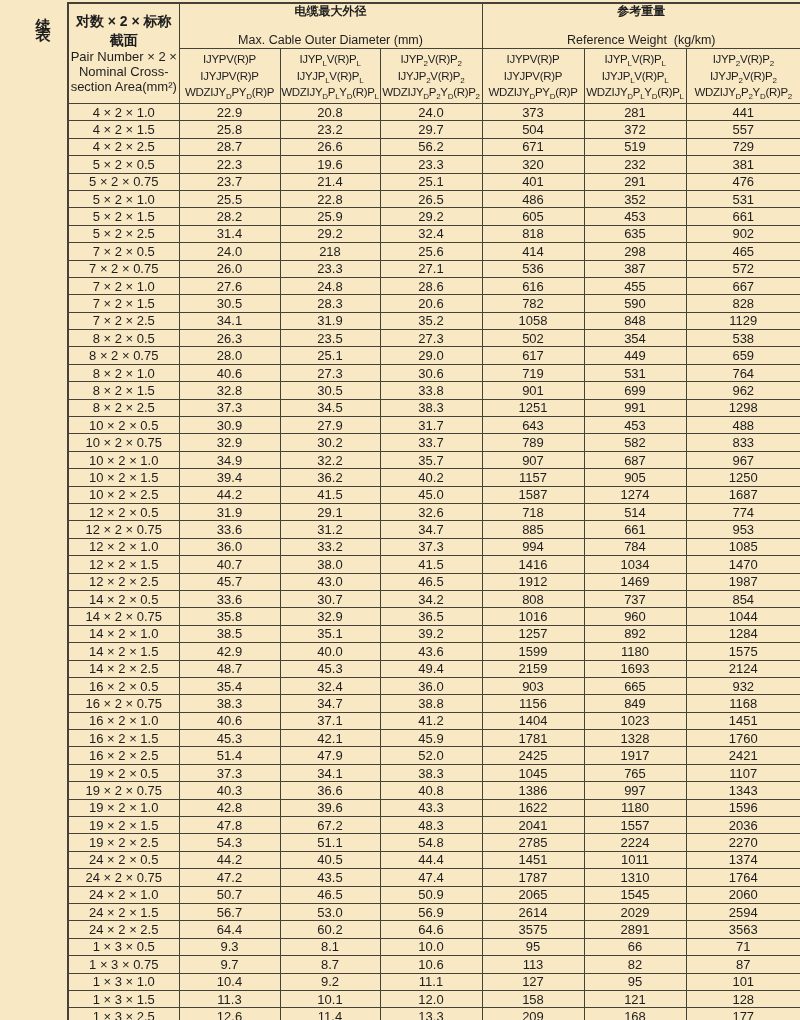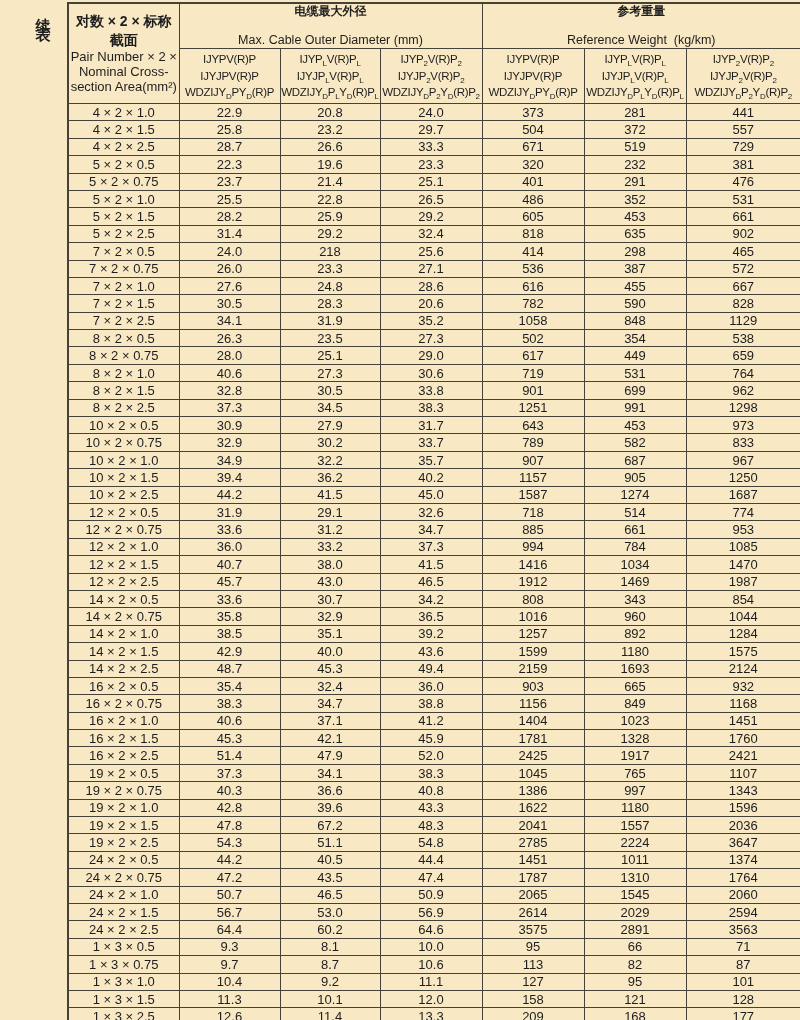--- a/index.html
+++ b/index.html
@@ -146,21 +146,21 @@
     <td>23.2</td>
     <td>29.7</td>
     <td>504</td>
     <td>372</td>
     <td>557</td>
   </tr>
       <tr>
     <td class="size-col">4 × 2 × 2.5</td>
     <td>28.7</td>
     <td>26.6</td>
-    <td>33.3</td>
+    <td>56.2</td>
     <td>671</td>
     <td>519</td>
     <td>729</td>
   </tr>
       <tr>
     <td class="size-col">5 × 2 × 0.5</td>
     <td>22.3</td>
     <td>19.6</td>
     <td>23.3</td>
     <td>320</td>
@@ -293,21 +293,21 @@
     <td>991</td>
     <td>1298</td>
   </tr>
       <tr>
     <td class="size-col">10 × 2 × 0.5</td>
     <td>30.9</td>
     <td>27.9</td>
     <td>31.7</td>
     <td>643</td>
     <td>453</td>
-    <td>973</td>
+    <td>488</td>
   </tr>
       <tr>
     <td class="size-col">10 × 2 × 0.75</td>
     <td>32.9</td>
     <td>30.2</td>
     <td>33.7</td>
     <td>789</td>
     <td>582</td>
     <td>833</td>
   </tr>
@@ -382,21 +382,21 @@
     <td>1912</td>
     <td>1469</td>
     <td>1987</td>
   </tr>
       <tr>
     <td class="size-col">14 × 2 × 0.5</td>
     <td>33.6</td>
     <td>30.7</td>
     <td>34.2</td>
     <td>808</td>
-    <td>343</td>
+    <td>737</td>
     <td>854</td>
   </tr>
       <tr>
     <td class="size-col">14 × 2 × 0.75</td>
     <td>35.8</td>
     <td>32.9</td>
     <td>36.5</td>
     <td>1016</td>
     <td>960</td>
     <td>1044</td>
@@ -509,21 +509,21 @@
     <td>1557</td>
     <td>2036</td>
   </tr>
       <tr>
     <td class="size-col">19 × 2 × 2.5</td>
     <td>54.3</td>
     <td>51.1</td>
     <td>54.8</td>
     <td>2785</td>
     <td>2224</td>
-    <td>3647</td>
+    <td>2270</td>
   </tr>
       <tr>
     <td class="size-col">24 × 2 × 0.5</td>
     <td>44.2</td>
     <td>40.5</td>
     <td>44.4</td>
     <td>1451</td>
     <td>1011</td>
     <td>1374</td>
   </tr>

